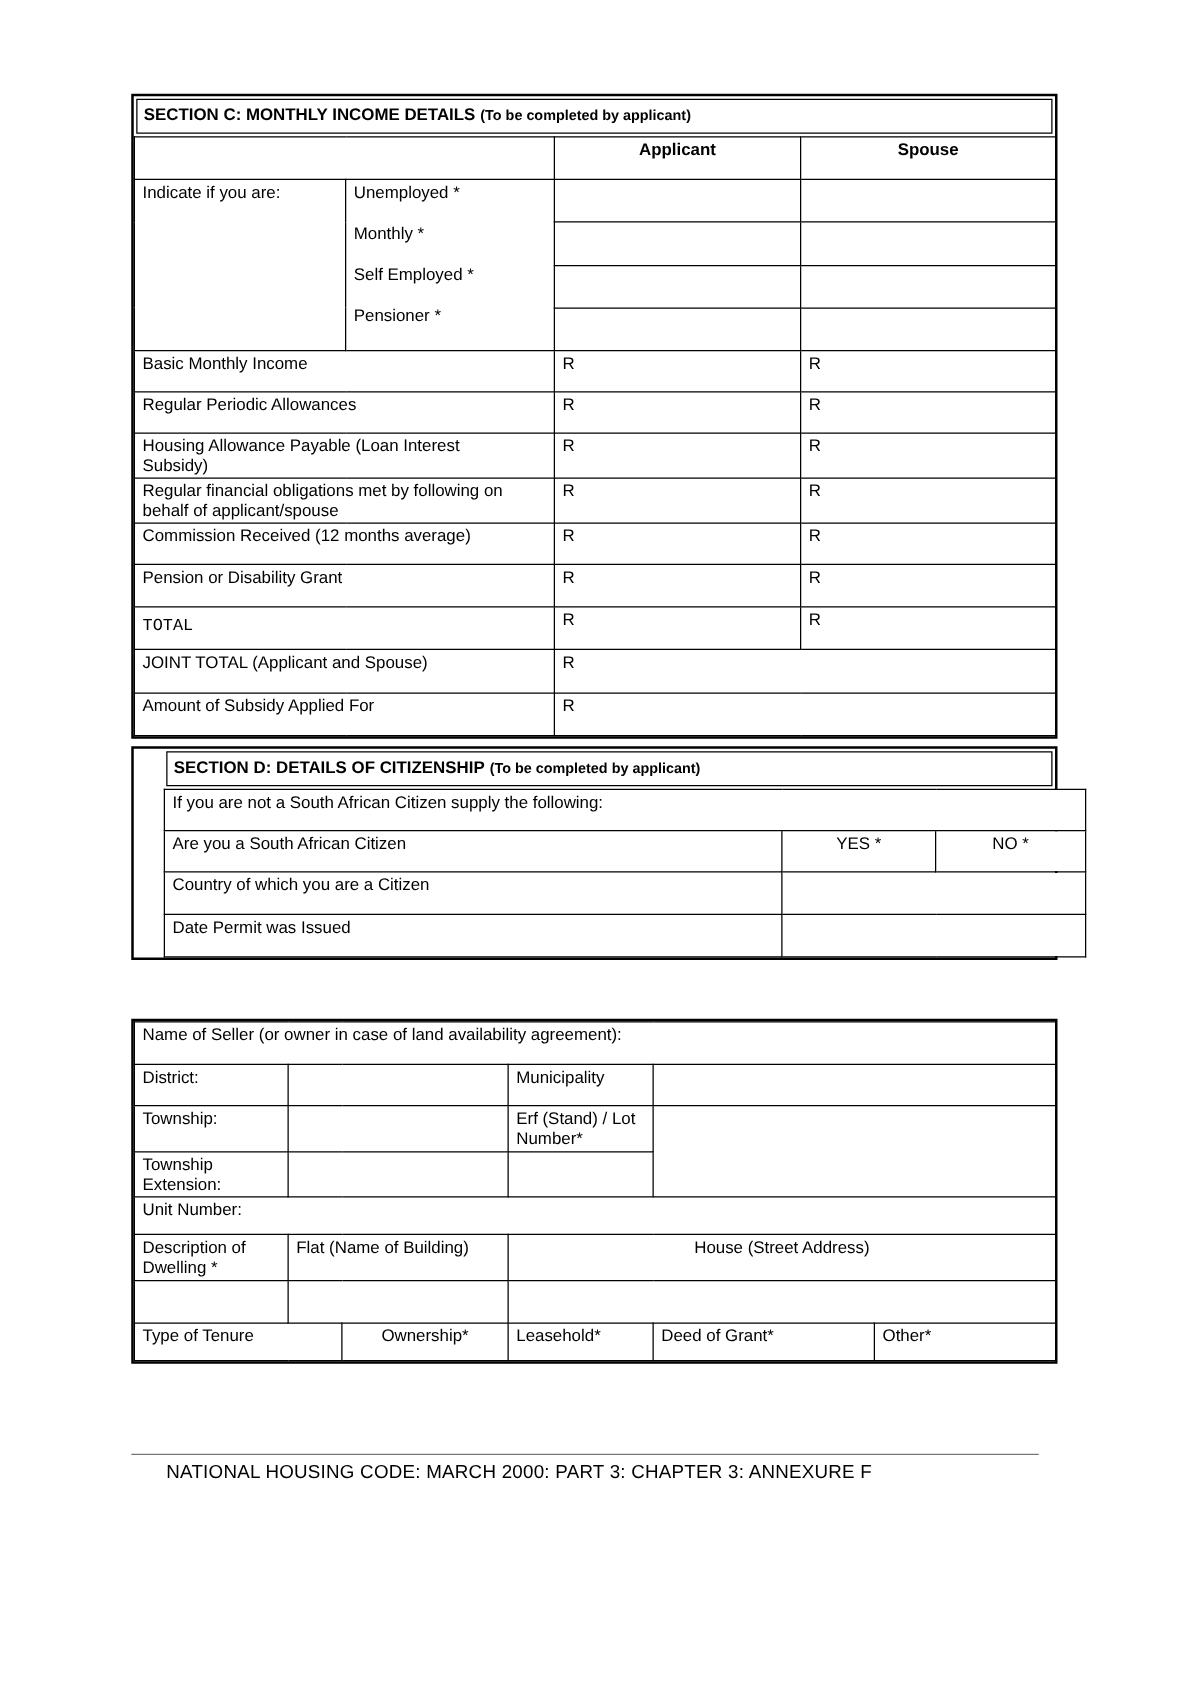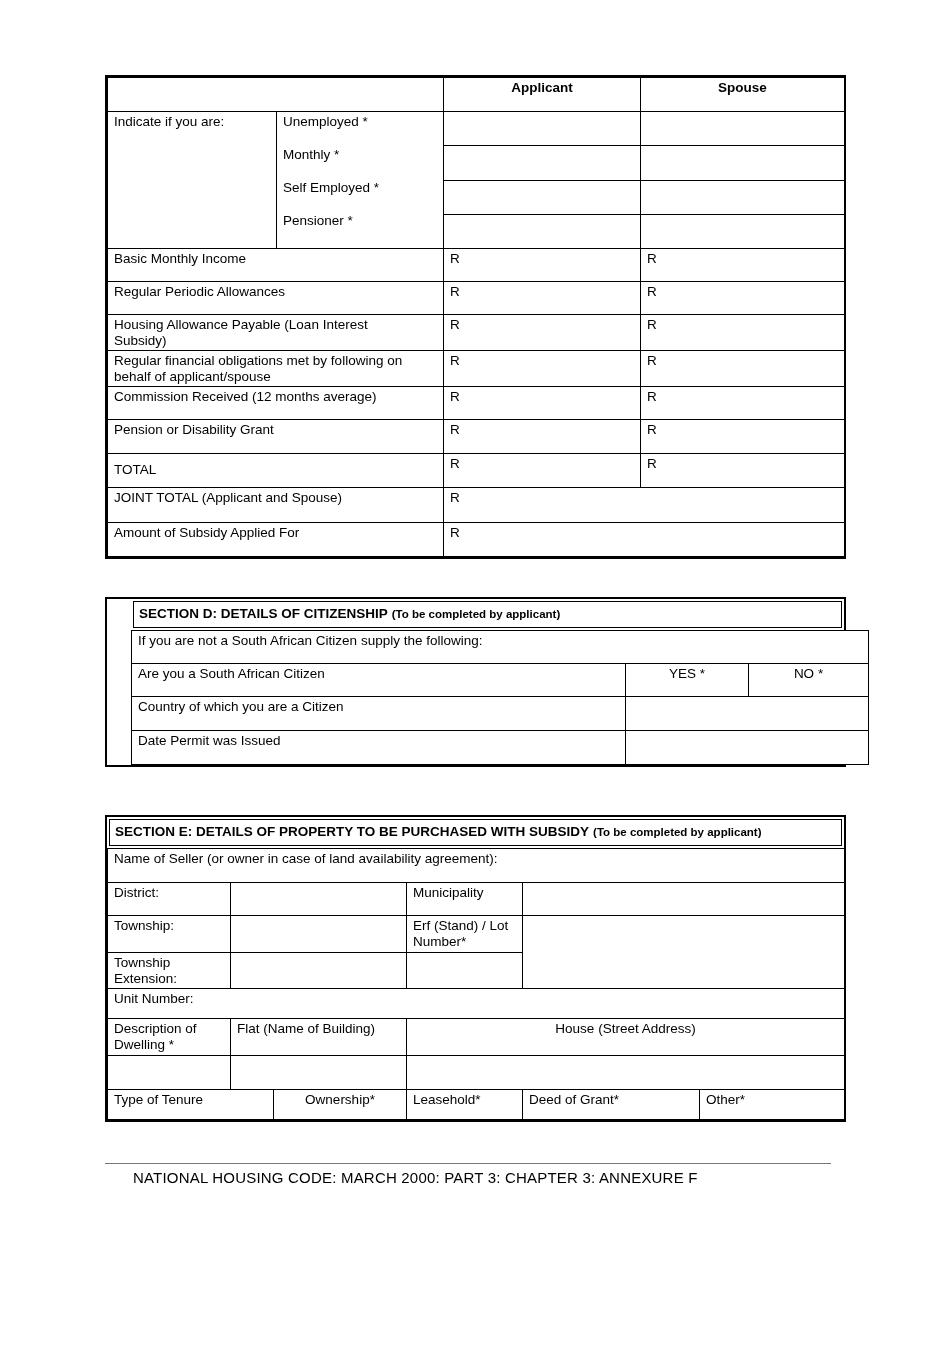--- a/index.html
+++ b/index.html
@@ -26,20 +26,23 @@
 
   .footer-rule { position:absolute; top:1163px; left:105px; width:726px; border-top:1px solid #777; }
   .footer-text { position:absolute; top:1169px; left:105px; font-size:15px; font-weight:normal; letter-spacing:0.2px;margin-left:28px; }
 </style>
 </head>
 <body>
 
 <div class="page">
 
   <div class="section" style="top:75px;">
+    <div class="section-header">
+      <span>SECTION C: MONTHLY INCOME DETAILS</span><span class="suffix">(To be completed by applicant)</span>
+    </div>
     <table class="grid">
       <colgroup>
           <col style="width:169px">
           <col style="width:167px">
           <col style="width:197px">
           <col style="width:204px">
         </colgroup>
       <tbody>
       <tr class="h34">
         <td colspan="2"></td>
@@ -94,21 +97,21 @@
         <td colspan="2"><span>Commission Received (12 months average)</span></td>
         <td><span class="cur">R</span></td>
         <td><span class="cur">R</span></td>
       </tr>
       <tr class="h34">
         <td colspan="2"><span>Pension or Disability Grant</span></td>
         <td><span class="cur">R</span></td>
         <td><span class="cur">R</span></td>
       </tr>
       <tr class="h34">
-        <td colspan="2" style="padding-top:8px;"><span>TOTAL</span></td>
+        <td colspan="2" style="padding-top:8px;font-family:Liberation Mono, monospace;"><span>TOTAL</span></td>
         <td><span class="cur">R</span></td>
         <td><span class="cur">R</span></td>
       </tr>
       <tr class="h35">
         <td colspan="2"><span>JOINT TOTAL (Applicant and Spouse)</span></td>
         <td colspan="2"><span class="cur">R</span></td>
       </tr>
       <tr class="h34">
         <td colspan="2"><span>Amount of Subsidy Applied For</span></td>
         <td colspan="2"><span class="cur">R</span></td>
@@ -142,23 +145,20 @@
       </tr>
       <tr class="h34">
         <td><span>Date Permit was Issued</span></td>
         <td colspan="2"></td>
       </tr>
       </tbody>
     </table>
   </div>
 
   <div class="section" style="top:815px;">
-    <div class="section-header">
-      <span>SECTION E: DETAILS OF PROPERTY TO BE PURCHASED WITH SUBSIDY</span><span class="suffix">(To be completed by applicant)</span>
-    </div>
     <table class="grid">
       <colgroup>
         <col style="width:123px">
           <col style="width:43px">
           <col style="width:133px">
         <col style="width:116px">
           <col style="width:177px">
           <col style="width:145px">
       </colgroup>
       <tbody>

